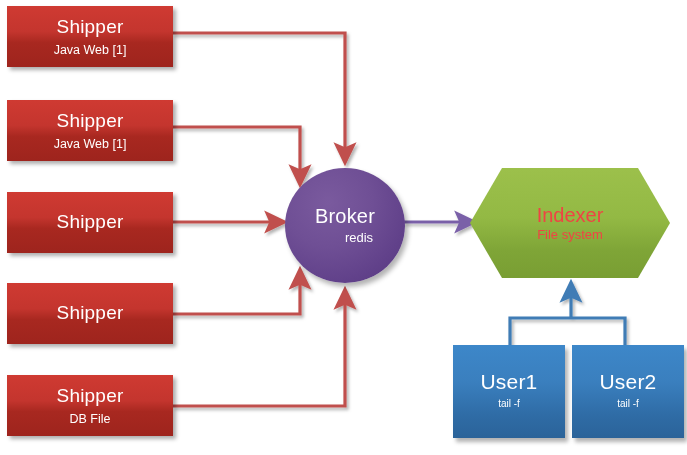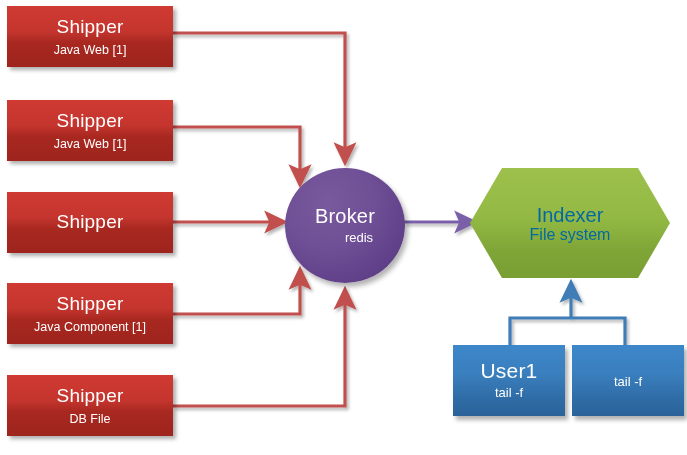--- a/index.html
+++ b/index.html
@@ -75,35 +75,35 @@
     clip-path: polygon(16% 0%, 84% 0%, 100% 50%, 84% 100%, 16% 100%, 0% 50%);
     filter: drop-shadow(3px 4px 3px rgba(0,0,0,0.28));
   }
   .hexlabel {
     position: absolute;
     inset: 0;
     display: flex;
     flex-direction: column;
     align-items: center;
     justify-content: center;
-    color: #0369a1;
+    color: #ef4444;
     text-align: center;
   }
   .hexlabel .title { font-size: 20px; line-height: 23px; }
-  .hexlabel .sub { font-size: 16px; line-height: 16px; }
+  .hexlabel .sub { font-size: 13px; line-height: 16px; }
   
   .user {
     width: 112px;
-    height: 71px;
+    height: 93px;
     top: 345px;
     background: linear-gradient(to bottom, #3d87c9 0%, #3a7fbe 40%, #2f6ca6 75%, #2b6399 100%);
     box-shadow: 3px 4px 4px rgba(0,0,0,0.30);
   }
   .user .title { font-size: 21px; }
-  .user .sub { font-size: 13px; }
+  .user .sub { font-size: 10px; }
   
   #wires {
     position: absolute;
     left: 0; top: 0;
     width: 687px;
     height: 455px;
     z-index: 2;
   }
 </style>
 </head>
@@ -148,21 +148,20 @@
     <span class="title">Shipper</span>
     <span class="sub">Java Web [1]</span>
   </div>
 
   <div class="node shipper" style="top:192px;">
     <span class="title">Shipper</span>
   </div>
 
   <div class="node shipper" style="top:283px;">
     <span class="title">Shipper</span>
-    <span class="sub">Java Component [1]</span>
   </div>
 
   <div class="node shipper" style="top:375px;">
     <span class="title">Shipper</span>
     <span class="sub">DB File</span>
   </div>
 
   <div class="node broker">
     <span class="title">Broker</span>
     <span class="sub">redis</span>
@@ -175,16 +174,17 @@
       <span class="sub">File system</span>
     </div>
   </div>
 
   <div class="node user" style="left:453px;">
     <span class="title">User1</span>
     <span class="sub">tail -f</span>
   </div>
 
   <div class="node user" style="left:572px;">
+    <span class="title">User2</span>
     <span class="sub">tail -f</span>
   </div>
 
 </div>
 
 </body></html>

